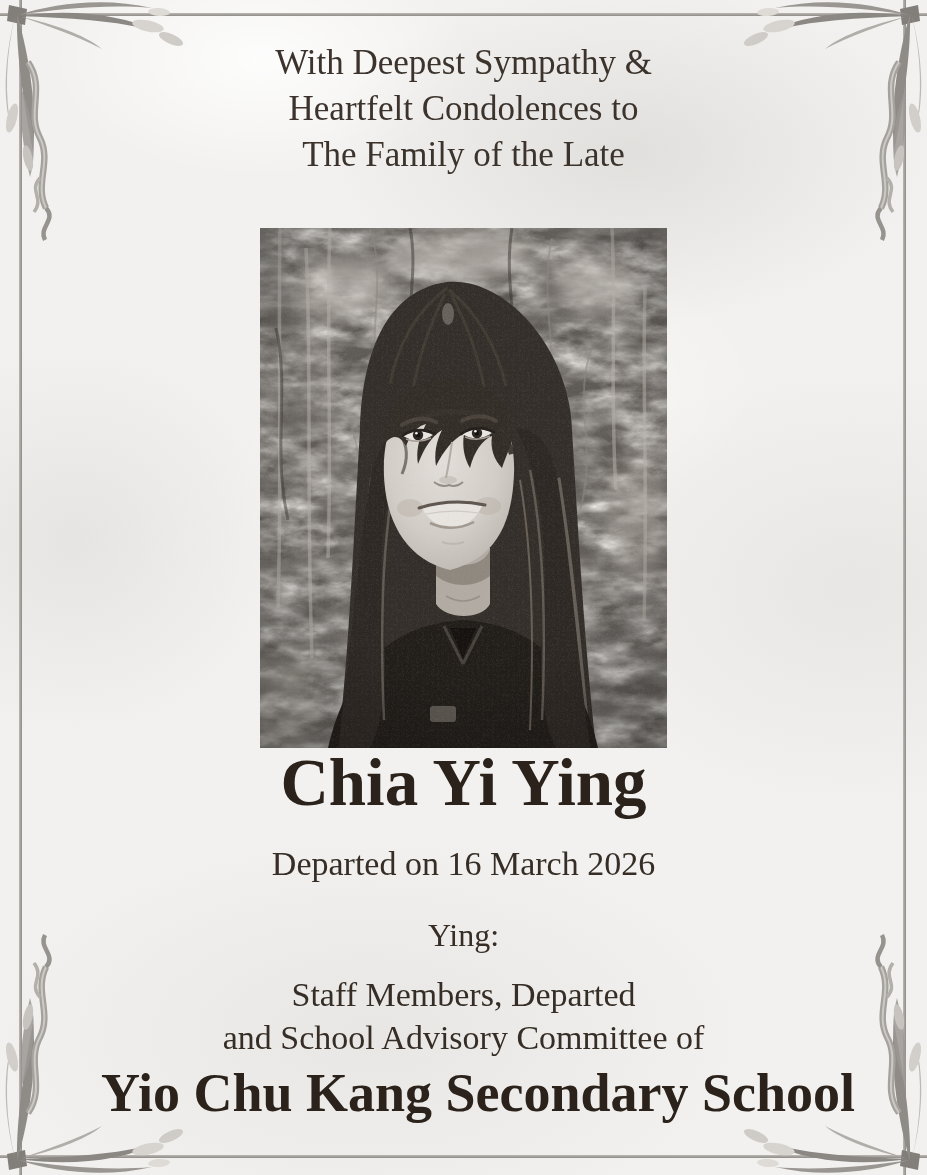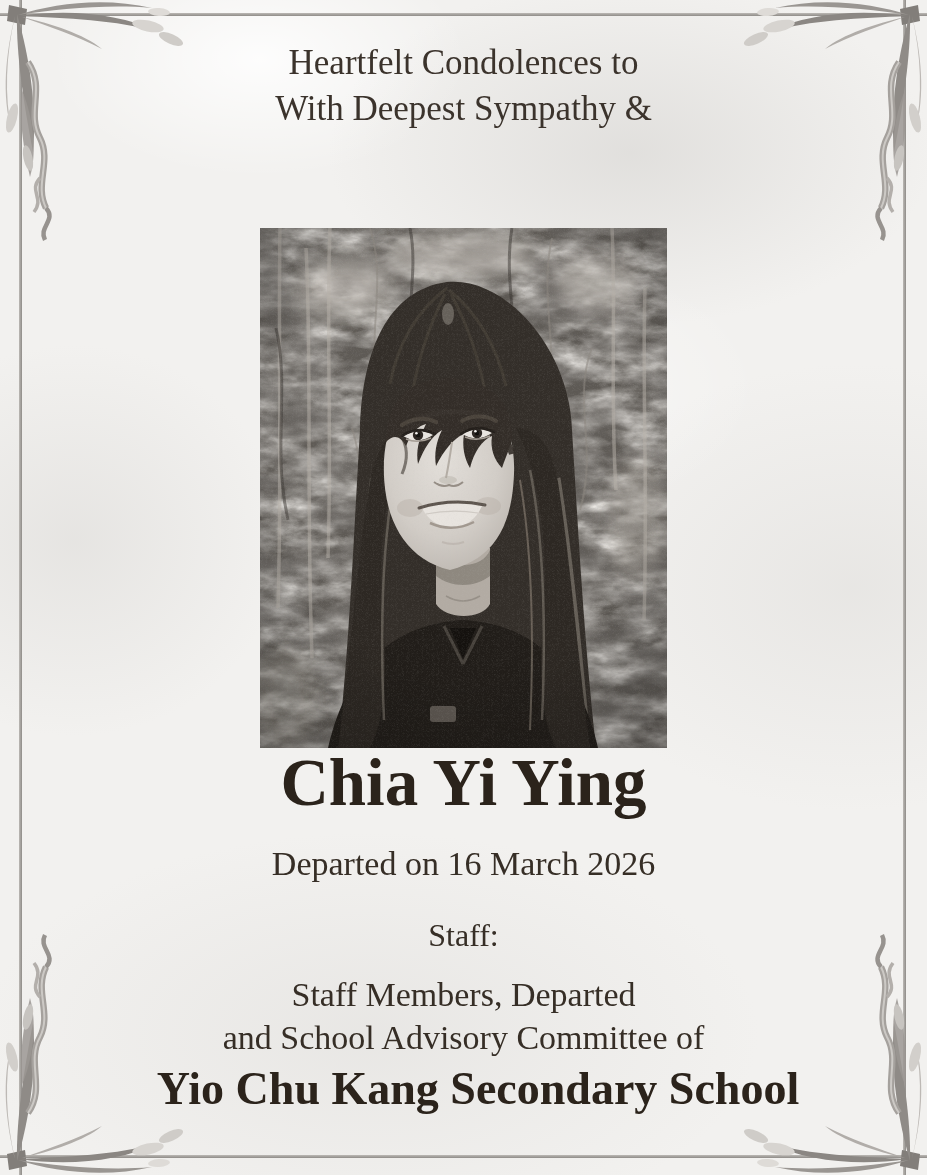--- a/index.html
+++ b/index.html
@@ -28,21 +28,21 @@
   .fl-tl{left:0;top:0;}
   .fl-tr{right:0;top:0;transform:scaleX(-1);}
   .fl-bl{left:0;bottom:0;transform:scaleY(-1);}
   .fl-br{right:0;bottom:0;transform:scale(-1,-1);}
   
   .header{top:40px;font-size:35px;line-height:46px;color:var(--header-color,#3b332c);}
   .name{top:744px;font-size:67px;line-height:1.15;font-weight:bold;color:var(--name-color,#2b231b);}
   .departed{top:845px;font-size:34px;color:var(--body-color,#362e26);}
   .from{top:917px;font-size:32px;color:var(--body-color,#362e26);}
   .senders{top:973px;font-size:34px;line-height:43px;color:var(--body-color,#362e26);}
-  .school{top:1062px;font-size:46px;font-weight:bold;color:var(--name-color,#2b231b);padding-left:29px;}
+  .school{top:1062px;font-size:54px;font-weight:bold;color:var(--name-color,#2b231b);padding-left:29px;}
   
   .photo{position:absolute;left:260px;top:228px;width:407px;height:520px;}
   .photo svg{display:block;width:100%;height:100%;}
 </style>
 </head>
 <body>
 
 <svg width="0" height="0" style="position:absolute" aria-hidden="true">
   <defs>
     <g id="floral-motif">
@@ -82,22 +82,23 @@
     <use href="#floral-motif"></use>
   </svg>
 <svg class="floral fl-bl" viewBox="0 0 200 245">
     <use href="#floral-motif"></use>
   </svg>
 <svg class="floral fl-br" viewBox="0 0 200 245">
     <use href="#floral-motif"></use>
   </svg>
 
 <div class="abs header">
+  <div>With Deepest Sympathy &amp;</div>
   <div>Heartfelt Condolences to</div>
-  <div>With Deepest Sympathy &amp;</div>
+  <div>The Family of the Late</div>
 </div>
 
 <div class="photo">
   <svg viewBox="0 0 407 520" preserveAspectRatio="none">
     <defs>
       <radialGradient id="faceG" cx="45%" cy="38%" r="78%">
         <stop offset="0%" stop-color="#e3dfda"></stop>
         <stop offset="55%" stop-color="#d2cdc7"></stop>
         <stop offset="100%" stop-color="#b4aea7"></stop>
       </radialGradient>
@@ -220,18 +221,18 @@
     <path d="M182,314 Q193,318 204,314" stroke="#b5aea6" stroke-width="2" fill="none" opacity="0.6"></path>
 
     <rect width="407" height="520" filter="url(#grainF)" opacity="0.45"></rect>
     <rect width="407" height="520" fill="url(#vig)"></rect>
   </svg>
 </div>
 
 <div class="abs name">Chia Yi Ying</div>
 <div class="abs departed">Departed on 16 March 2026</div>
 
-<div class="abs from">Staff:</div>
+<div class="abs from">Ying:</div>
 <div class="abs senders">
   <div>Staff Members, Departed</div>
   <div>and School Advisory Committee of</div>
 </div>
 <div class="abs school">Yio Chu Kang Secondary School</div>
 
 </body></html>

